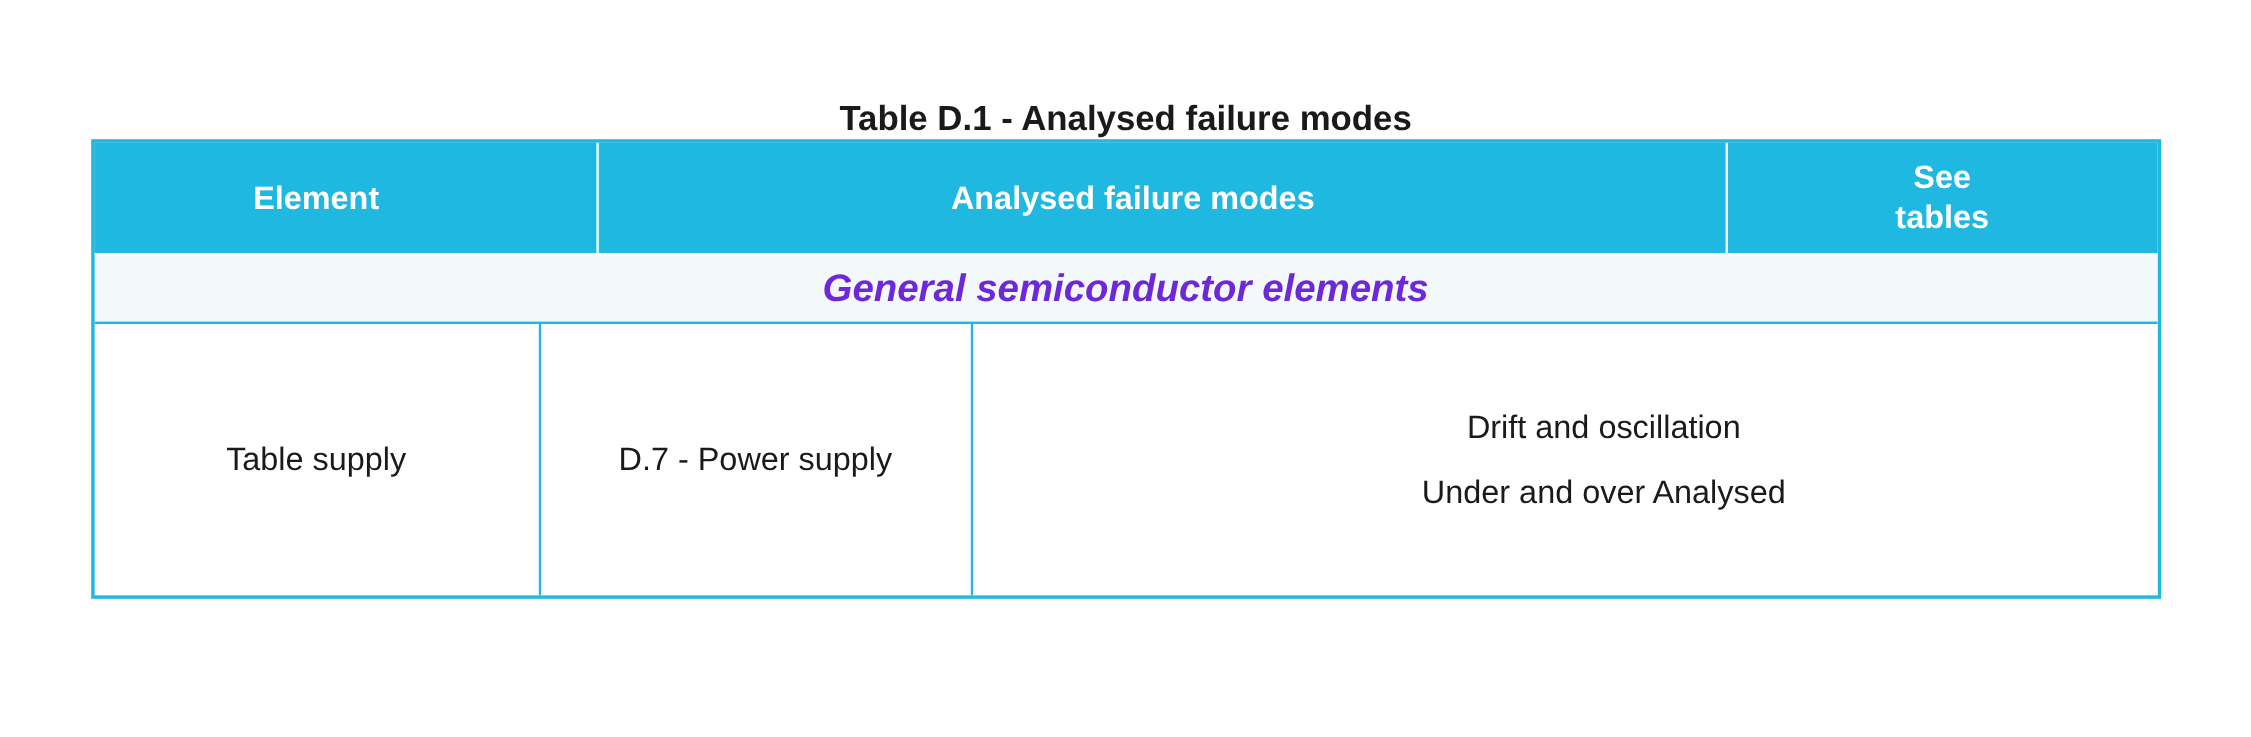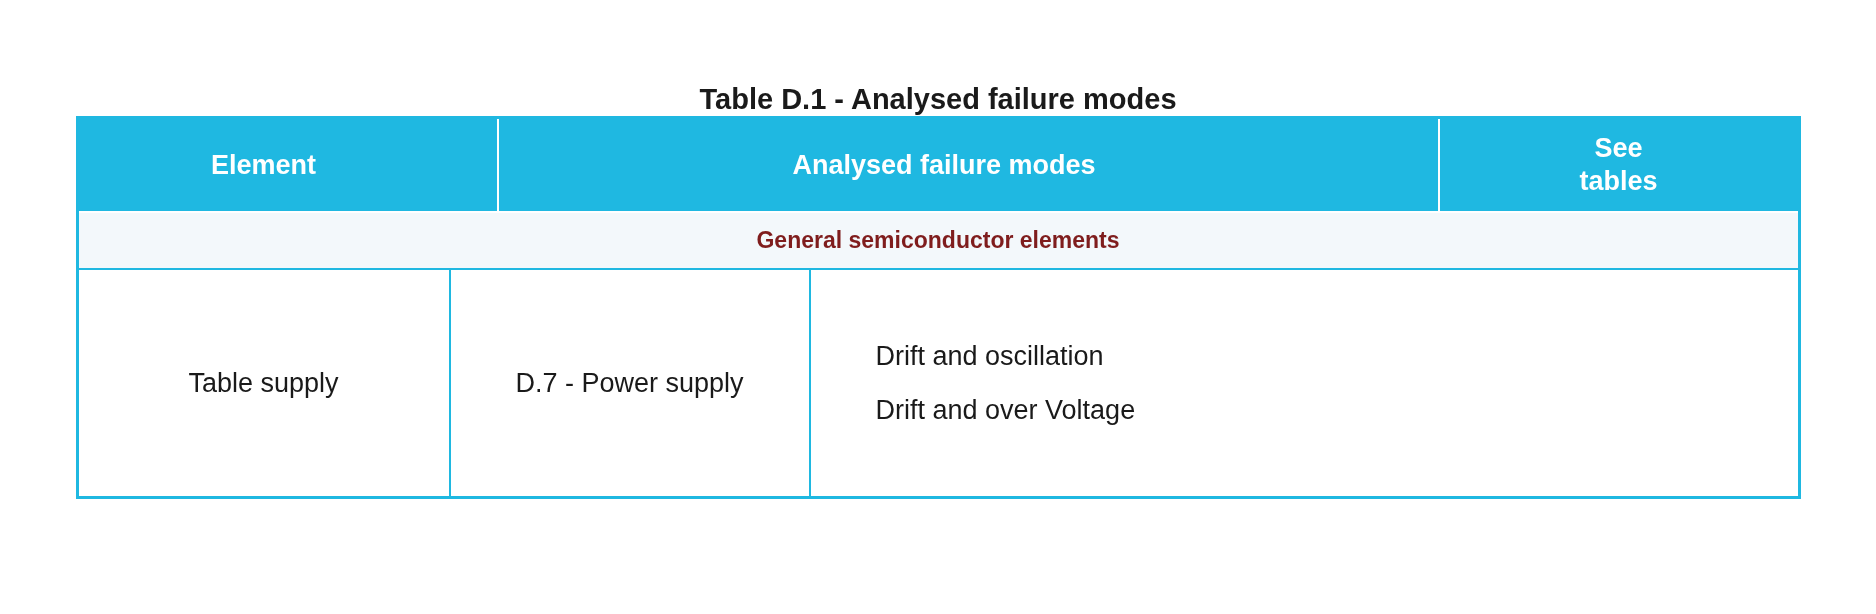--- a/index.html
+++ b/index.html
@@ -62,34 +62,35 @@
   
   .row-section {
     height: 55px;
     background: var(--section-bg);
     border-top: 2px solid #ffffff;
     border-bottom: 2px solid var(--accent);
     align-items: center;
     justify-content: center;
     display: flex;
     font-weight: bold;
-    font-size: 23px;
-    color: #7f1d1d;
+    font-size: 32px;
+    color: #6d28d9;
+    font-style: italic;
   }
 
   
   .row-data { height: 226px; background: #ffffff; }
   .row-data .cell {
     font-size: 27px;
     color: #1a1a1a;
   }
   .row-data .cell + .cell { border-left: 2px solid var(--accent); }
   .cell-modes {
     flex-direction: column;
-    align-items: flex-start;
+    align-items: center;
     justify-content: center;
     text-align: left !important;
     padding-left: 65px;
   }
   .mode-line {
     line-height: 54px;
     white-space: nowrap;
   }
 </style>
 </head>
@@ -108,18 +109,18 @@
 tables</div>
     </div>
 
     <div class="row-section">General semiconductor elements</div>
 
     <div class="row row-data">
       <div class="cell col-element">Table supply</div>
       <div class="cell col-see">D.7 - Power supply</div>
       <div class="cell col-modes cell-modes">
         <div class="mode-line">Drift and oscillation</div>
-        <div class="mode-line">Drift and over Voltage</div>
+        <div class="mode-line">Under and over Analysed</div>
       </div>
     </div>
 
   </div>
 </div>
 
 </body></html>

